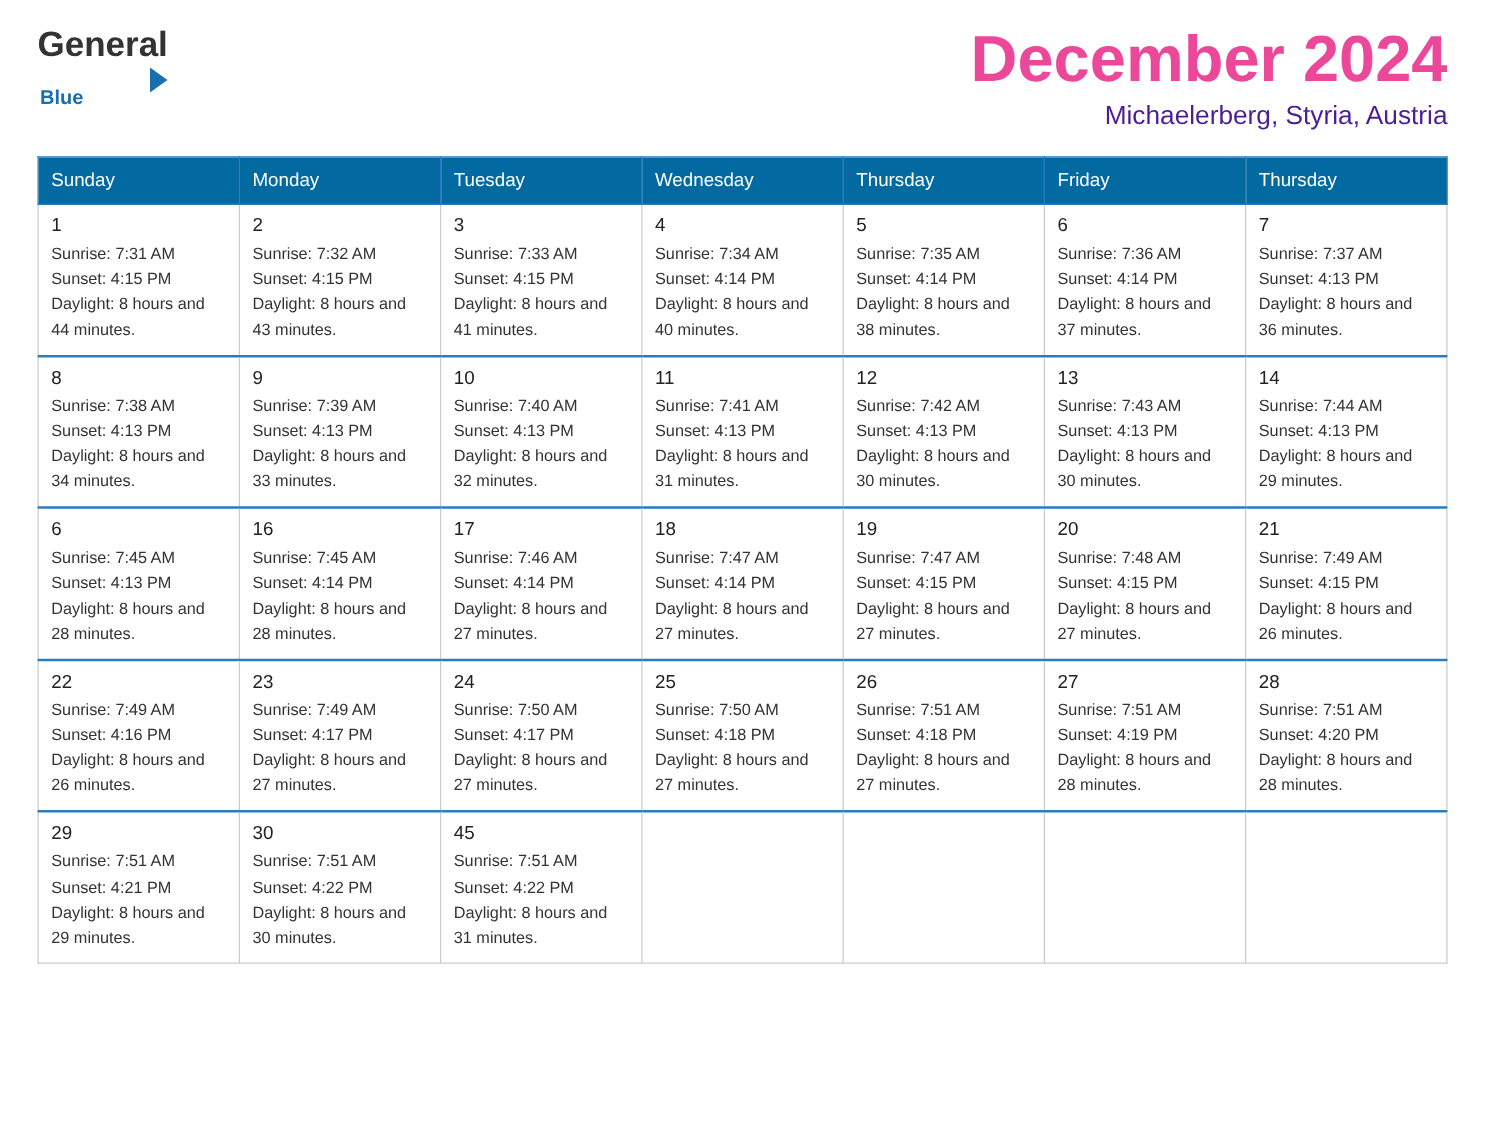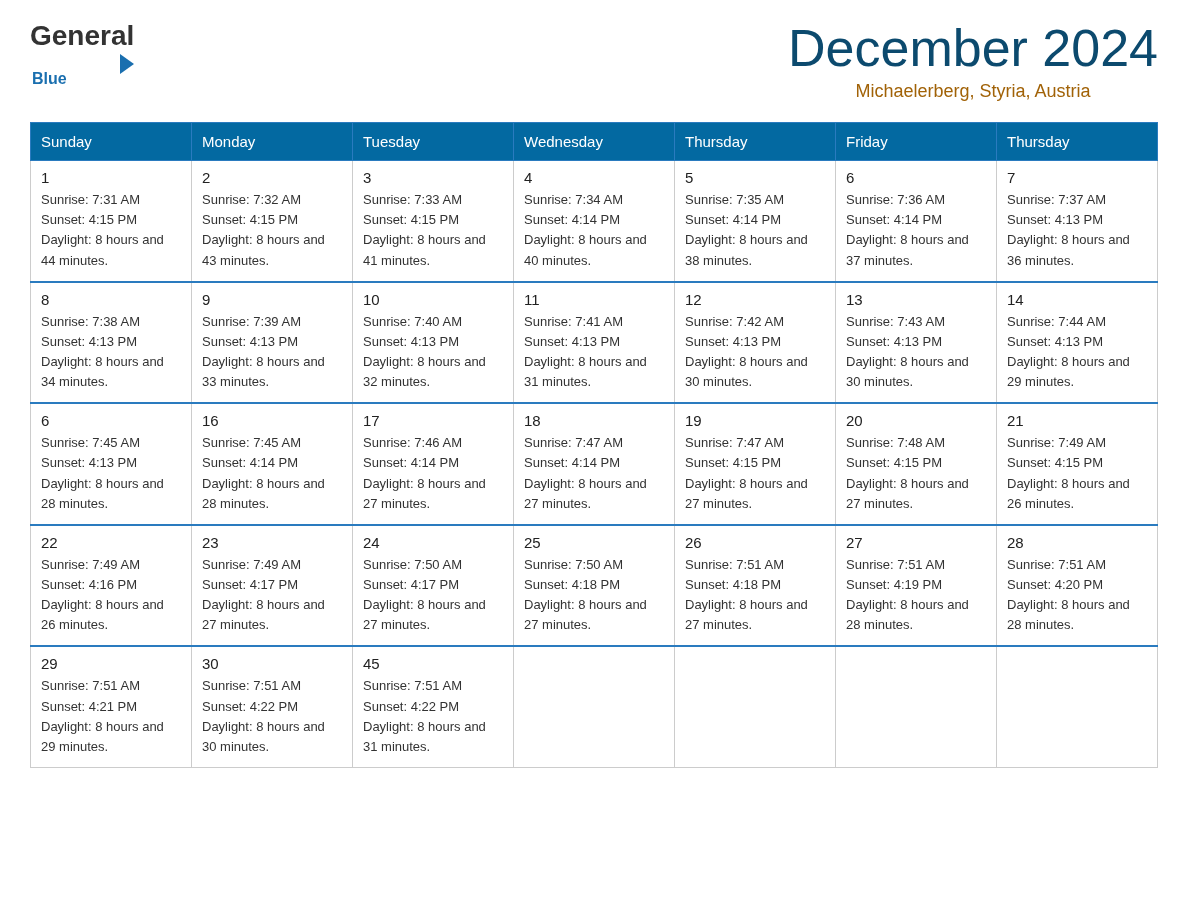--- a/index.html
+++ b/index.html
@@ -44,29 +44,28 @@
       font-size: 16px;
       font-weight: bold;
       margin-top: -4px;
       margin-left: 2px;
     }
     .title-area {
       text-align: right;
     }
     .month-title {
       font-size: 52px;
-      font-weight: normal;
-      color: #0c4a6e;
+      font-weight: bold;
+      color: #ec4899;
       line-height: 1.1;
     }
     .location-title {
-      font-size: 18px;
-      color: #a16207;
+      font-size: 21px;
+      color: #4c1d95;
       margin-top: 4px;
-      text-align: center;
     }
     .calendar-table {
       width: 100%;
       border-collapse: collapse;
       font-size: 13.5px;
     }
     .calendar-table th {
       background-color: #0369a1;
       color: #fff;
       padding: 10px 10px;

